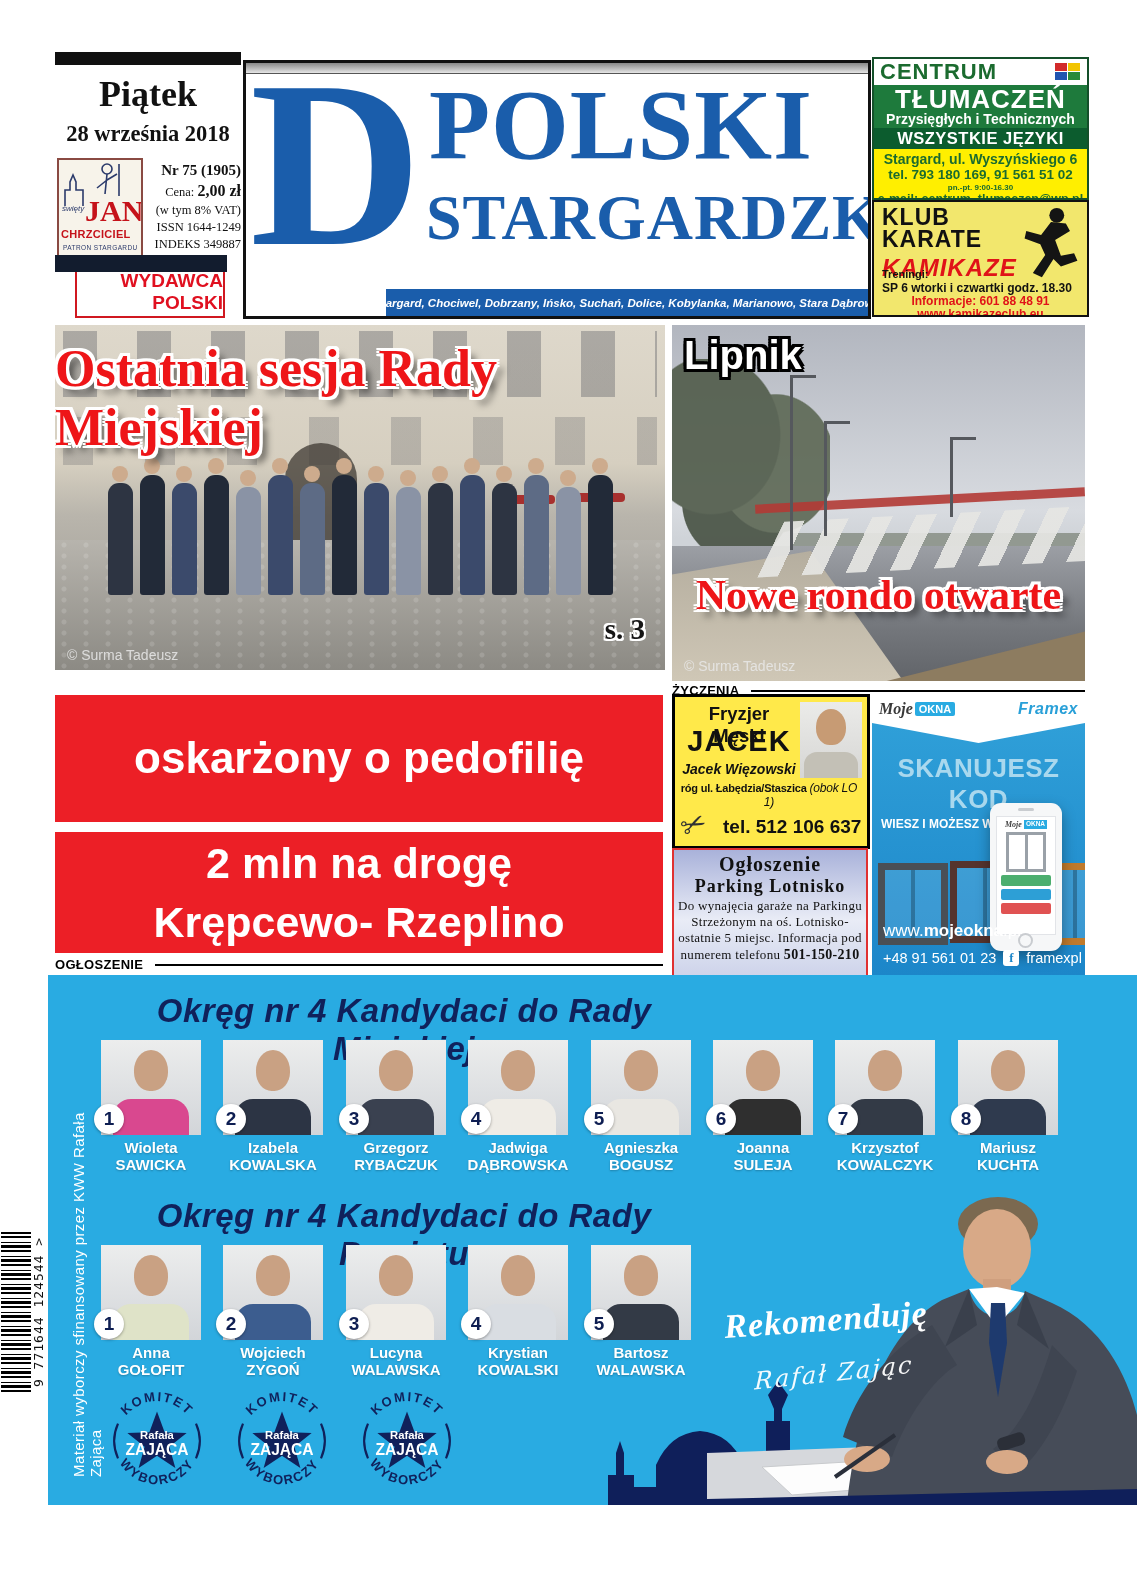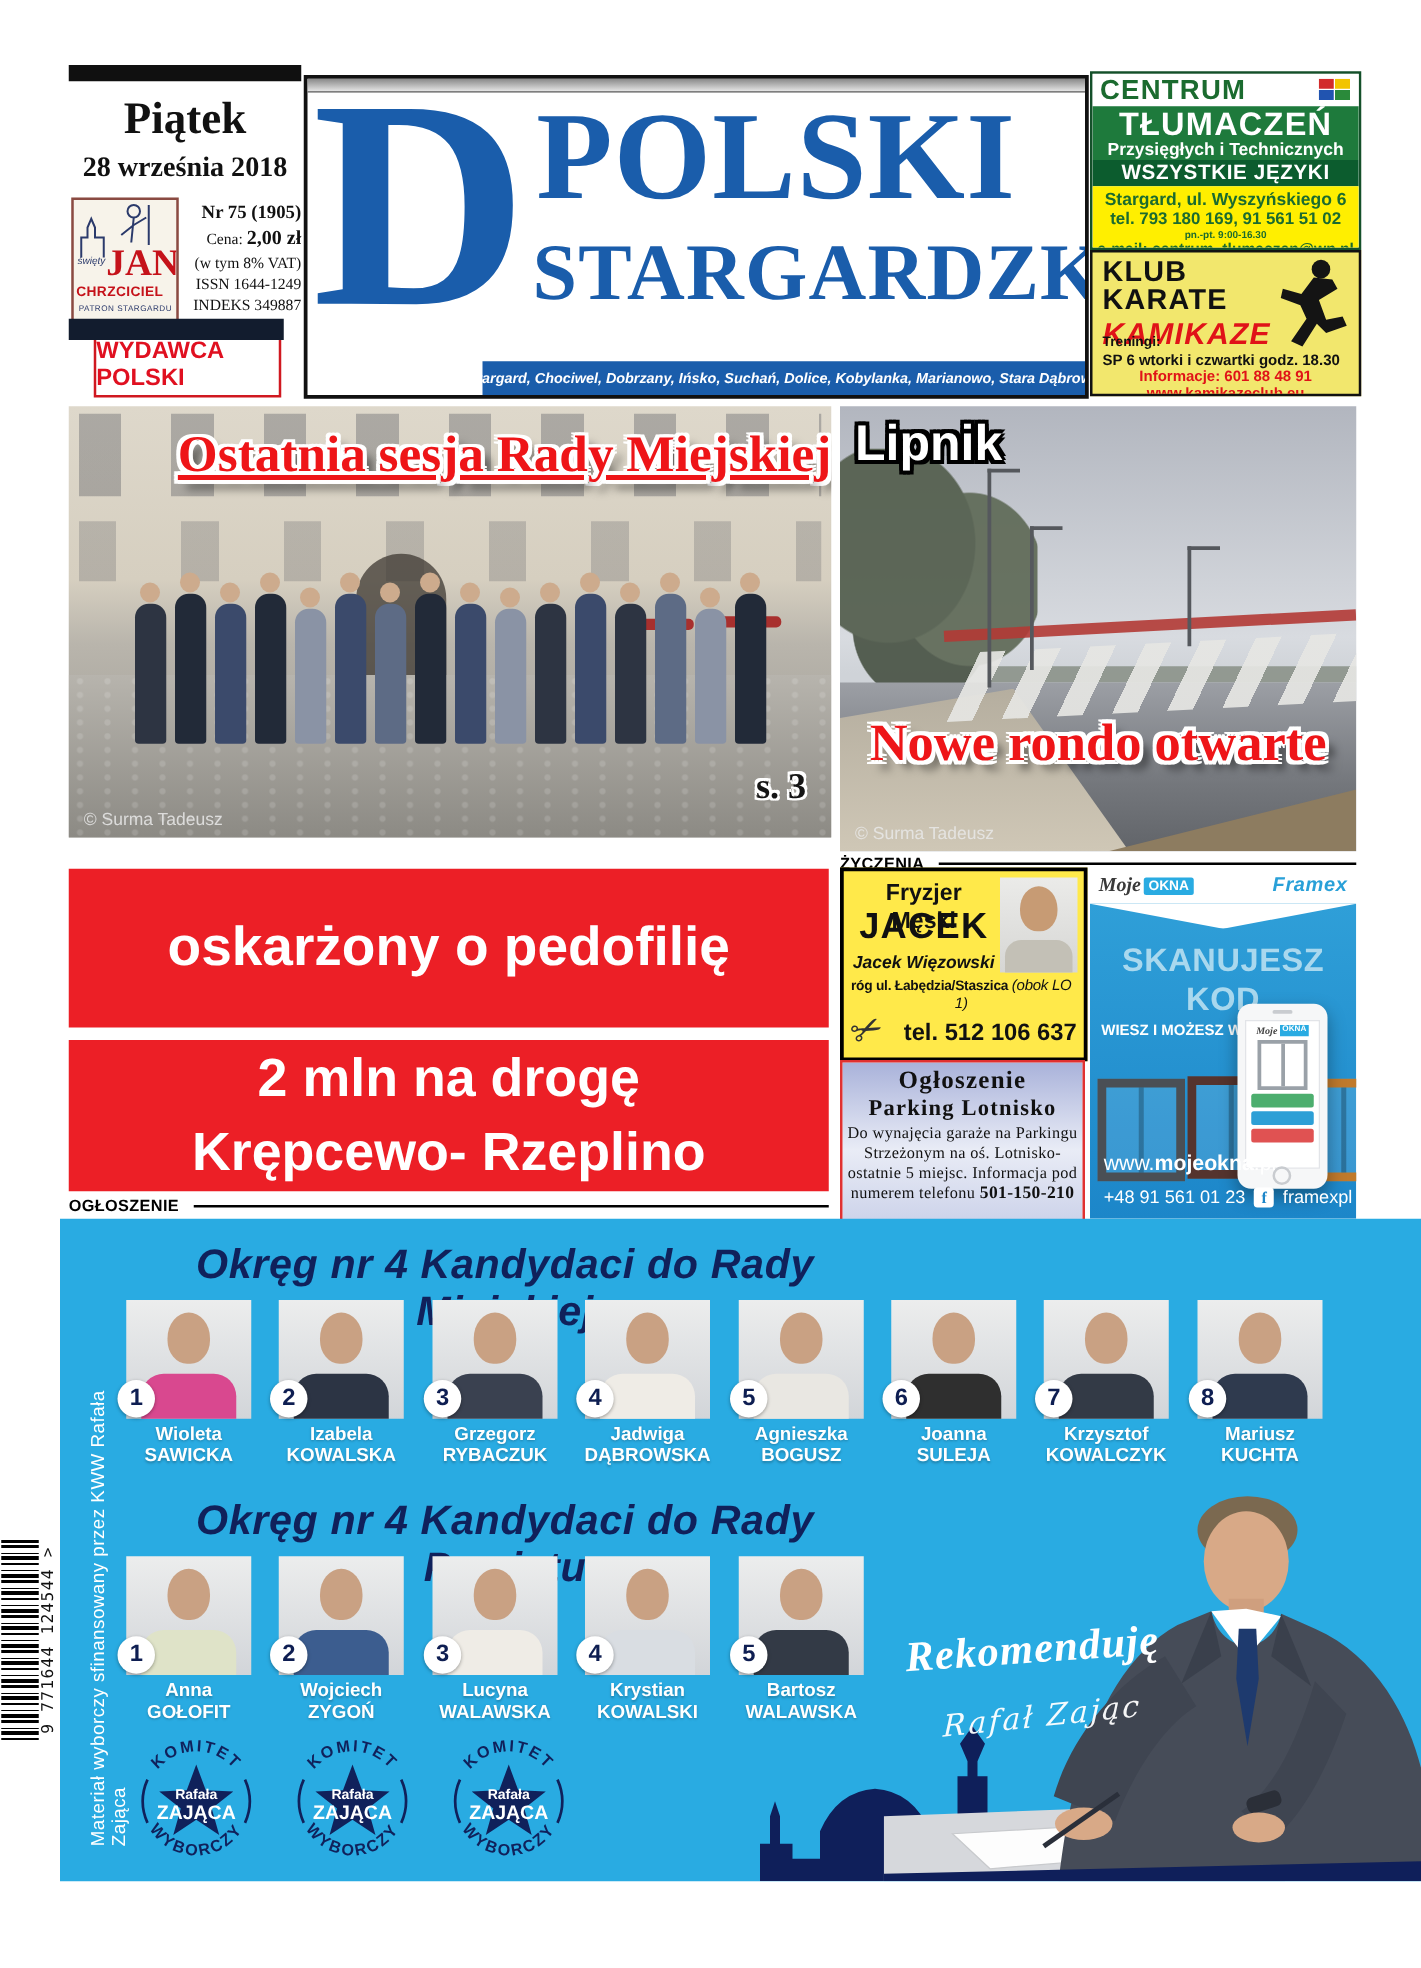--- a/index.html
+++ b/index.html
@@ -12,21 +12,21 @@
   .day{font-family:"Liberation Serif",serif;font-weight:bold;font-size:36px;text-align:center;margin-top:8px;}
   .date{font-family:"Liberation Serif",serif;font-weight:bold;font-size:22.5px;text-align:center;margin-top:6px;}
   .logo-box{position:absolute;left:2px;top:106px;width:82px;height:100px;border:2px solid #8a4a42;background:#f7f3ea;overflow:hidden;}
   .logo-box .saint{position:absolute;left:3px;top:44px;font-size:8px;font-style:italic;color:#2b3a6b;}
   .logo-box .jan{position:absolute;left:26px;top:34px;font-family:"Liberation Serif",serif;font-weight:bold;font-size:30px;color:#c5121a;}
   .logo-box .chrz{position:absolute;left:2px;top:68px;font-weight:bold;font-size:11px;color:#c5121a;letter-spacing:.3px;}
   .logo-box .patron{position:absolute;left:4px;top:84px;font-size:6.5px;color:#2b3a6b;letter-spacing:.4px;}
   .issue{position:absolute;left:92px;top:108px;width:94px;font-family:"Liberation Serif",serif;font-size:12.5px;text-align:right;line-height:1.35;}
   .issue .nr{font-weight:bold;font-size:15px;}
   .issue b{font-size:16px;}
-  .publisher{position:absolute;left:20px;top:214px;width:146px;padding:2px 0;border:2px solid #d01820;color:#e01020;font-weight:bold;font-size:19px;text-align:left;line-height:1.15;}
+  .publisher{position:absolute;left:20px;top:214px;width:146px;padding:2px 0;border:2px solid #d01820;color:#e01020;font-weight:bold;font-size:19px;text-align:right;line-height:1.15;}
   .mh-left .botbar{position:absolute;left:0;bottom:0;width:172px;height:17px;background:#121c2e;}
 
   
   .mh-box{position:absolute;left:243px;top:60px;width:622px;height:253px;border:3px solid #111;background:#fff;overflow:hidden;}
   .mh-box .graybar{height:10px;background:linear-gradient(180deg,#888,#e5e5e5);border-bottom:1px solid #555;}
   .mh-d{position:absolute;left:4px;top:-32px;font-family:"Liberation Serif",serif;font-weight:bold;font-size:238px;color:#1a5dab;line-height:1.12;}
   .mh-t1{position:absolute;left:183px;top:4px;font-family:"Liberation Serif",serif;font-weight:bold;font-size:100px;color:#1a5dab;letter-spacing:1px;}
   .mh-t2{position:absolute;left:180px;top:118px;font-family:"Liberation Serif",serif;font-weight:bold;font-size:64px;color:#1a5dab;letter-spacing:1px;}
   .mh-strip{position:absolute;left:140px;right:0;bottom:0;height:27px;background:#1a5dab;color:#fff;
             display:flex;align-items:center;justify-content:center;font-style:italic;font-weight:bold;font-size:11.5px;white-space:nowrap;}
@@ -66,21 +66,21 @@
   .cobbles i{position:absolute;inset:0;background-image:radial-gradient(circle at 9px 5px,rgba(255,255,255,.14) 2px,transparent 3px);background-size:22px 11px;display:block;}
   .people{position:absolute;left:16px;right:16px;top:112px;height:158px;display:flex;justify-content:center;align-items:flex-end;}
   .fig{width:25px;height:112px;background:#2d3442;border-radius:11px 11px 3px 3px;position:relative;margin:0 3.5px;}
   .fig::before{content:"";position:absolute;top:-17px;left:4.5px;width:16px;height:16px;border-radius:50%;background:#cdab8d;}
   .fig:nth-child(2n){height:120px;background:#222a38;}
   .fig:nth-child(3n){background:#3b4a6b;}
   .fig:nth-child(5n){background:#8a93a5;height:108px;}
   .fig:nth-child(7n){background:#5d6b85;}
   .hl-red{font-family:"Liberation Serif",serif;font-weight:bold;color:#ee1518;
           text-shadow:-3px -3px 0 #fff,3px -3px 0 #fff,-3px 3px 0 #fff,3px 3px 0 #fff,0 -3px 0 #fff,0 3px 0 #fff,-3px 0 0 #fff,3px 0 0 #fff,7px 7px 7px rgba(0,0,0,.55);}
-  .hl-left{position:absolute;top:14px;left:0;right:0;text-align:right;font-size:41px;text-decoration:underline;}
+  .hl-left{position:absolute;top:14px;left:0;right:0;text-align:left;font-size:52px;}
   .pageref{position:absolute;right:20px;bottom:24px;font-family:"Liberation Serif",serif;font-weight:bold;font-size:29px;color:#151515;
            text-shadow:-2px -2px 0 #fff,2px -2px 0 #fff,-2px 2px 0 #fff,2px 2px 0 #fff,0 2px 0 #fff,0 -2px 0 #fff;}
   .credit{position:absolute;left:12px;bottom:7px;color:#e9e9e9;font-size:14px;opacity:.85;}
 
   .photo-right{left:672px;top:325px;width:413px;height:356px;background:linear-gradient(180deg,#b2b6bf 0%,#d8dbe0 52%,#cfd3d8 60%);}
   .trees{position:absolute;left:-12px;top:34px;width:170px;height:190px;
          background:radial-gradient(ellipse 70px 80px at 30% 40%,#535e4d 0 98%,transparent 100%),
                     radial-gradient(ellipse 60px 70px at 68% 55%,#5f6a57 0 98%,transparent 100%),
                     radial-gradient(ellipse 55px 60px at 45% 75%,#4a5446 0 98%,transparent 100%);opacity:.92;}
   .treeline{position:absolute;left:120px;right:0;top:208px;height:13px;background:#7e8579;opacity:.75;}

